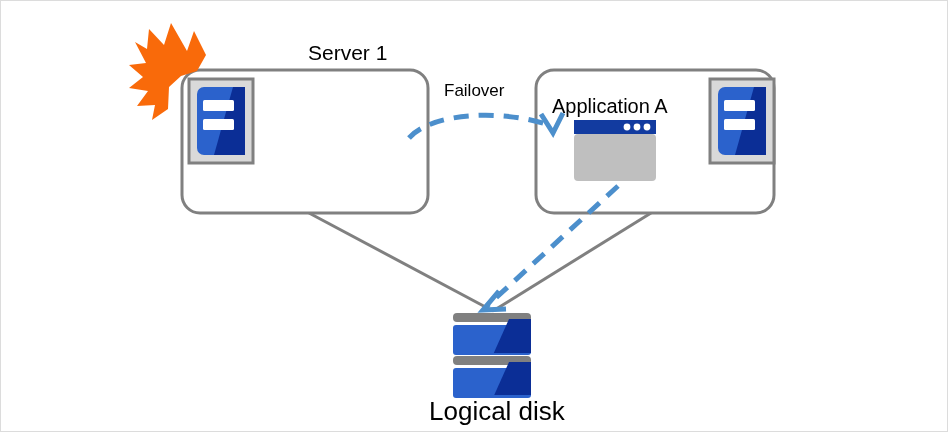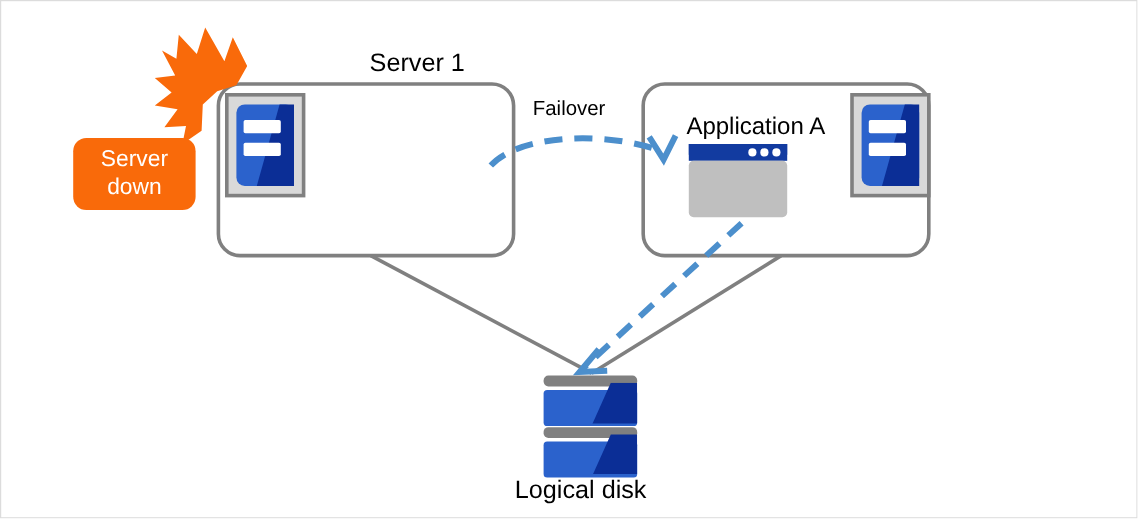--- a/index.html
+++ b/index.html
@@ -31,24 +31,23 @@
     line-height: 1.15;
   }
   #server1-title, #server2-title {
     font-size: 21px;
   }
   #failover-label {
     font-size: 17px;
   }
   #app-label {
     font-size: 20px;
-    margin-left: 20px;
   }
   #disk-label {
-    font-size: 21px;
+    font-size: 26px;
   }
   .badge {
     position: absolute;
     background: #F96A0A;
     border-radius: 11px;
     color: #ffffff;
     font-size: 19px;
     text-align: center;
     display: flex;
     align-items: center;
@@ -145,15 +144,14 @@
 
   <div class="lbl" id="server1-title" style="left:307px; top:40px;">Server 1</div>
 
 
   <div class="lbl" id="failover-label" style="left:443px; top:80px;">Failover</div>
 
   <div class="lbl" id="app-label" style="left:551px; top:94px;">Application  A</div>
 
   <div class="lbl" id="disk-label" style="left:428px; top:396px;">Logical disk</div>
 
-  <div class="badge" id="server-down-badge" style="left:60px; top:114px; width:102px; height:60px;">Server down</div>
 
 </div>
 
 </body></html>

